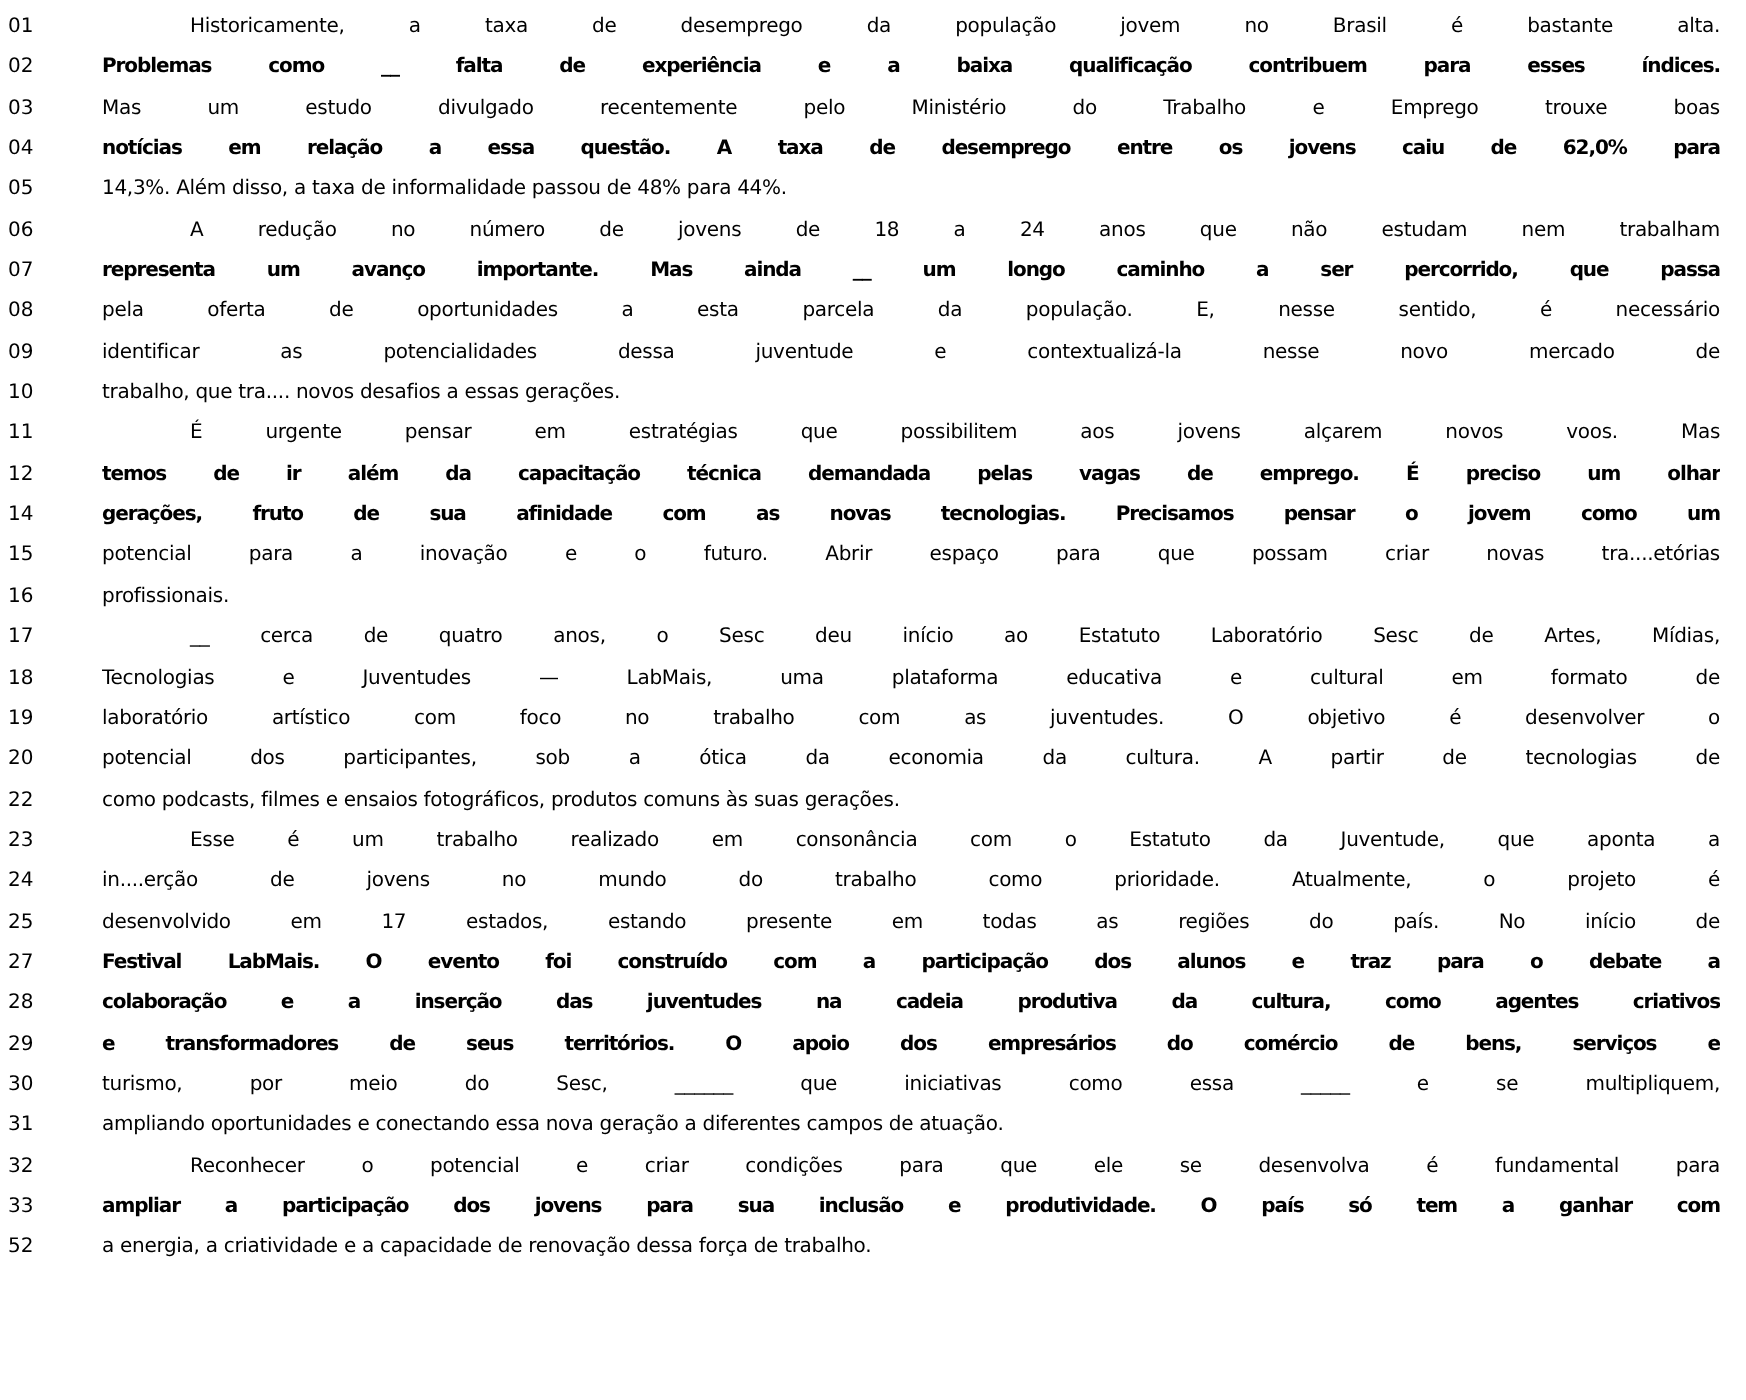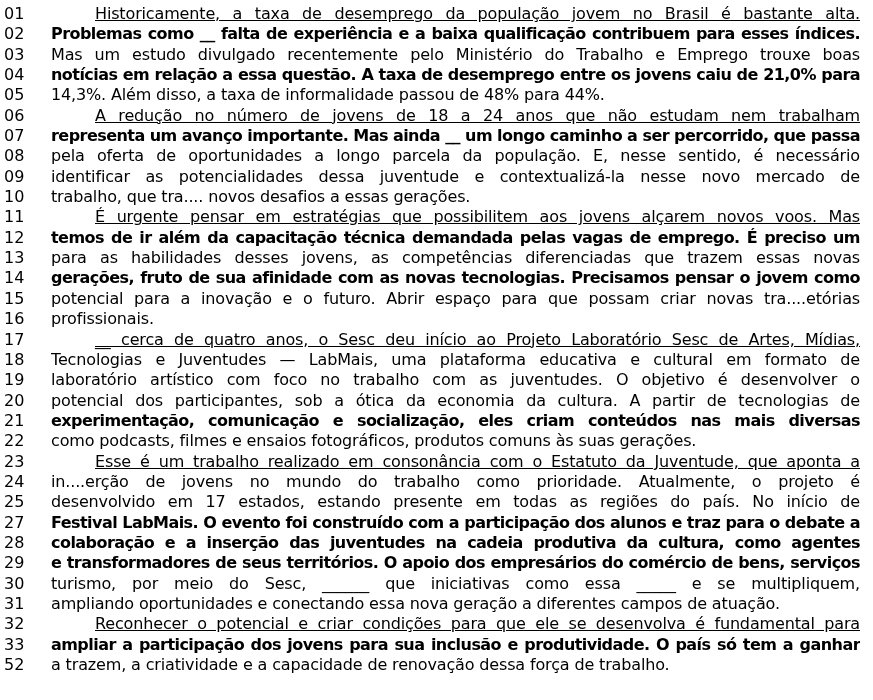--- a/index.html
+++ b/index.html
@@ -10,130 +10,122 @@
   }
   .doc {
     position: relative;
     padding-top: 4px;
   }
   .line {
     display: flex;
     align-items: flex-end;
     height: 20.35px;
     line-height: 20.35px;
-    font-size: 16px;
+    font-size: 10px;
     white-space: nowrap;
   }
   .num {
     width: 51px;
     padding-left: 4px;
     box-sizing: border-box;
     flex: 0 0 51px;
   }
   .txt {
     flex: 0 0 809px;
     width: 809px;
     text-align: justify;
     text-align-last: justify;
     white-space: normal;
     overflow: hidden;
     height: 20.35px;
     letter-spacing: -0.15px;
   }
   .txt.last { text-align-last: left; }
-  .txt.indent { text-indent: 44px; text-decoration: underline; }
+  .txt.indent { text-indent: 44px; }
   .txt.tight { letter-spacing: -0.55px; font-weight: bold; }
 </style>
 </head>
 <body>
 
 <div class="doc">
   <div class="line">
       <span class="num">01</span>
       <span class="txt indent">Historicamente, a taxa de desemprego da população jovem no Brasil é bastante alta.</span>
     </div>
   <div class="line">
       <span class="num">02</span>
       <span class="txt tight">Problemas como __ falta de experiência e a baixa qualificação contribuem para esses índices.</span>
     </div>
   <div class="line">
       <span class="num">03</span>
       <span class="txt">Mas um estudo divulgado recentemente pelo Ministério do Trabalho e Emprego trouxe boas</span>
     </div>
   <div class="line">
       <span class="num">04</span>
-      <span class="txt tight">notícias em relação a essa questão. A taxa de desemprego entre os jovens caiu de 21,0% para</span>
+      <span class="txt tight">notícias em relação a essa questão. A taxa de desemprego entre os jovens caiu de 62,0% para</span>
     </div>
   <div class="line">
       <span class="num">05</span>
       <span class="txt last">14,3%. Além disso, a taxa de informalidade passou de 48% para 44%.</span>
     </div>
   <div class="line">
       <span class="num">06</span>
       <span class="txt indent">A redução no número de jovens de 18 a 24 anos que não estudam nem trabalham</span>
     </div>
   <div class="line">
       <span class="num">07</span>
       <span class="txt tight">representa um avanço importante. Mas ainda __ um longo caminho a ser percorrido, que passa</span>
     </div>
   <div class="line">
       <span class="num">08</span>
-      <span class="txt">pela oferta de oportunidades a longo parcela da população. E, nesse sentido, é necessário</span>
+      <span class="txt">pela oferta de oportunidades a esta parcela da população. E, nesse sentido, é necessário</span>
     </div>
   <div class="line">
       <span class="num">09</span>
       <span class="txt">identificar as potencialidades dessa juventude e contextualizá-la nesse novo mercado de</span>
     </div>
   <div class="line">
       <span class="num">10</span>
       <span class="txt last">trabalho, que tra.... novos desafios a essas gerações.</span>
     </div>
   <div class="line">
       <span class="num">11</span>
       <span class="txt indent">É urgente pensar em estratégias que possibilitem aos jovens alçarem novos voos. Mas</span>
     </div>
   <div class="line">
       <span class="num">12</span>
       <span class="txt tight">temos de ir além da capacitação técnica demandada pelas vagas de emprego. É preciso um olhar</span>
     </div>
   <div class="line">
-      <span class="num">13</span>
-      <span class="txt">para as habilidades desses jovens, as competências diferenciadas que trazem essas novas</span>
-    </div>
-  <div class="line">
       <span class="num">14</span>
       <span class="txt tight">gerações, fruto de sua afinidade com as novas tecnologias. Precisamos pensar o jovem como um</span>
     </div>
   <div class="line">
       <span class="num">15</span>
       <span class="txt">potencial para a inovação e o futuro. Abrir espaço para que possam criar novas tra....etórias</span>
     </div>
   <div class="line">
       <span class="num">16</span>
       <span class="txt last">profissionais.</span>
     </div>
   <div class="line">
       <span class="num">17</span>
-      <span class="txt indent">__ cerca de quatro anos, o Sesc deu início ao Projeto Laboratório Sesc de Artes, Mídias,</span>
+      <span class="txt indent">__ cerca de quatro anos, o Sesc deu início ao Estatuto Laboratório Sesc de Artes, Mídias,</span>
     </div>
   <div class="line">
       <span class="num">18</span>
       <span class="txt">Tecnologias e Juventudes — LabMais, uma plataforma educativa e cultural em formato de</span>
     </div>
   <div class="line">
       <span class="num">19</span>
       <span class="txt">laboratório artístico com foco no trabalho com as juventudes. O objetivo é desenvolver o</span>
     </div>
   <div class="line">
       <span class="num">20</span>
       <span class="txt">potencial dos participantes, sob a ótica da economia da cultura. A partir de tecnologias de</span>
-    </div>
-  <div class="line">
-      <span class="num">21</span>
-      <span class="txt tight">experimentação, comunicação e socialização, eles criam conteúdos nas mais diversas linguagens,</span>
     </div>
   <div class="line">
       <span class="num">22</span>
       <span class="txt last">como podcasts, filmes e ensaios fotográficos, produtos comuns às suas gerações.</span>
     </div>
   <div class="line">
       <span class="num">23</span>
       <span class="txt indent">Esse é um trabalho realizado em consonância com o Estatuto da Juventude, que aponta a</span>
     </div>
   <div class="line">
@@ -167,15 +159,15 @@
   <div class="line">
       <span class="num">32</span>
       <span class="txt indent">Reconhecer o potencial e criar condições para que ele se desenvolva é fundamental para</span>
     </div>
   <div class="line">
       <span class="num">33</span>
       <span class="txt tight">ampliar a participação dos jovens para sua inclusão e produtividade. O país só tem a ganhar com</span>
     </div>
   <div class="line">
       <span class="num">52</span>
-      <span class="txt last">a trazem, a criatividade e a capacidade de renovação dessa força de trabalho.</span>
+      <span class="txt last">a energia, a criatividade e a capacidade de renovação dessa força de trabalho.</span>
     </div>
 </div>
 
 </body></html>

